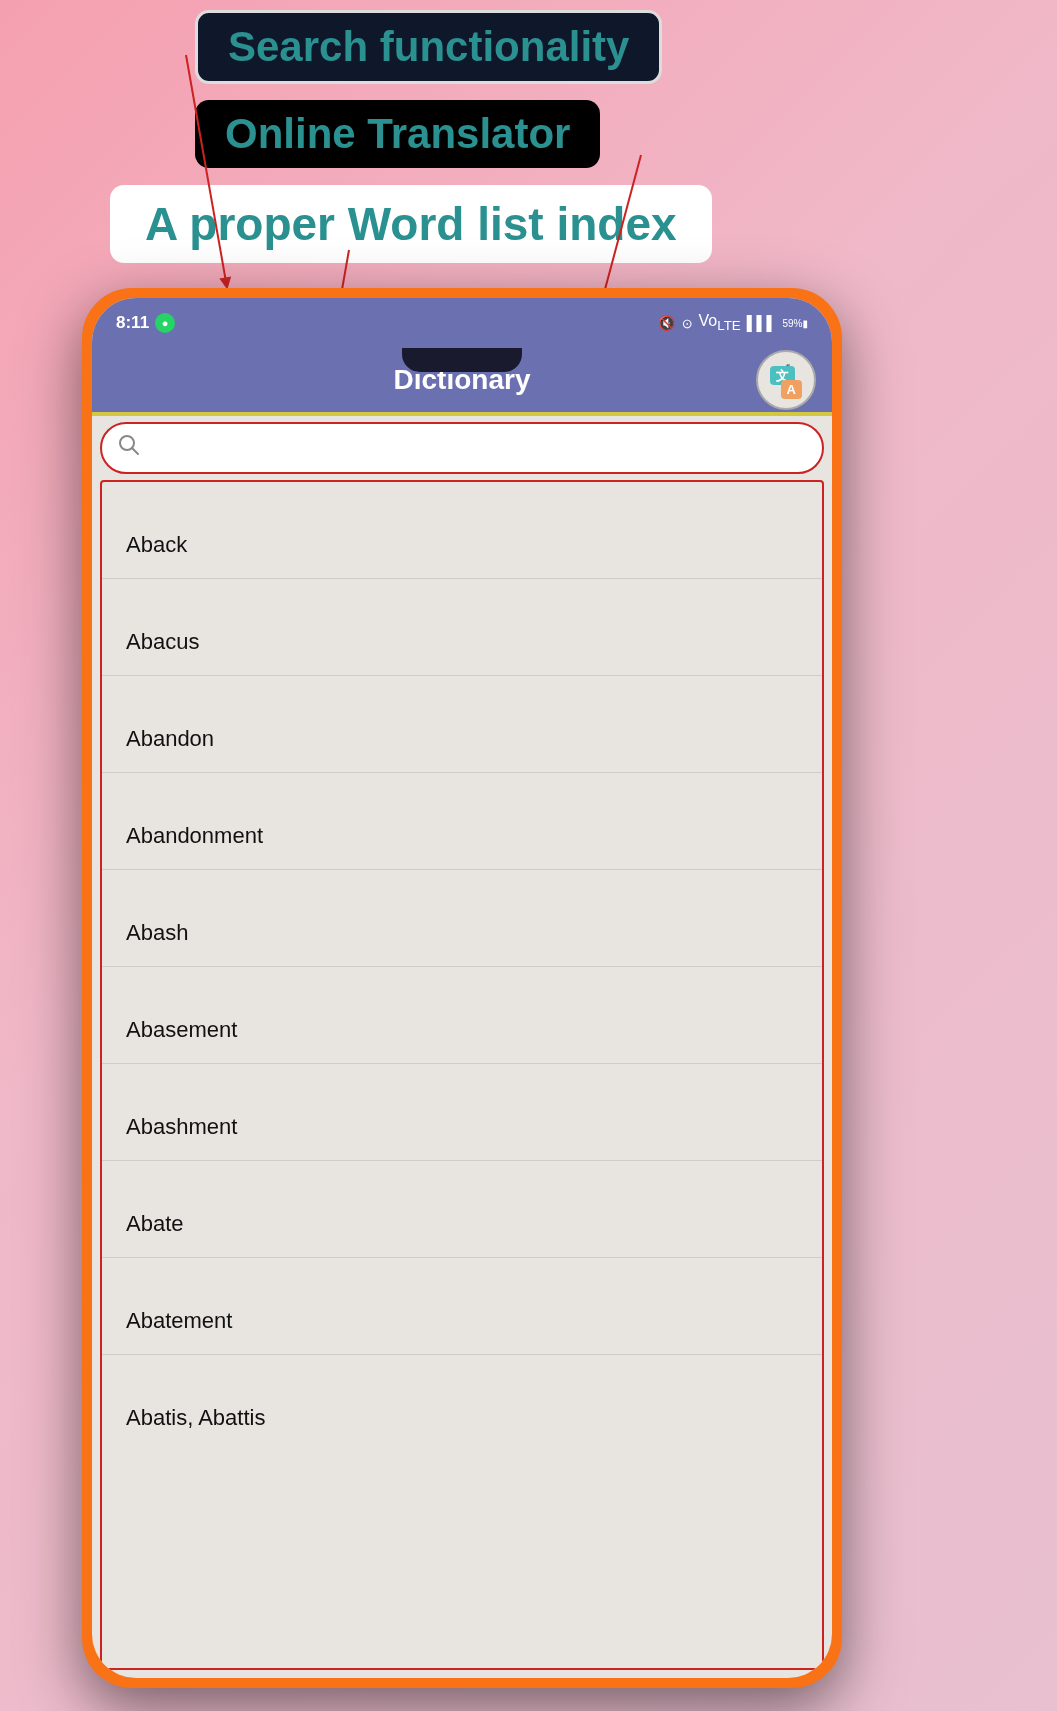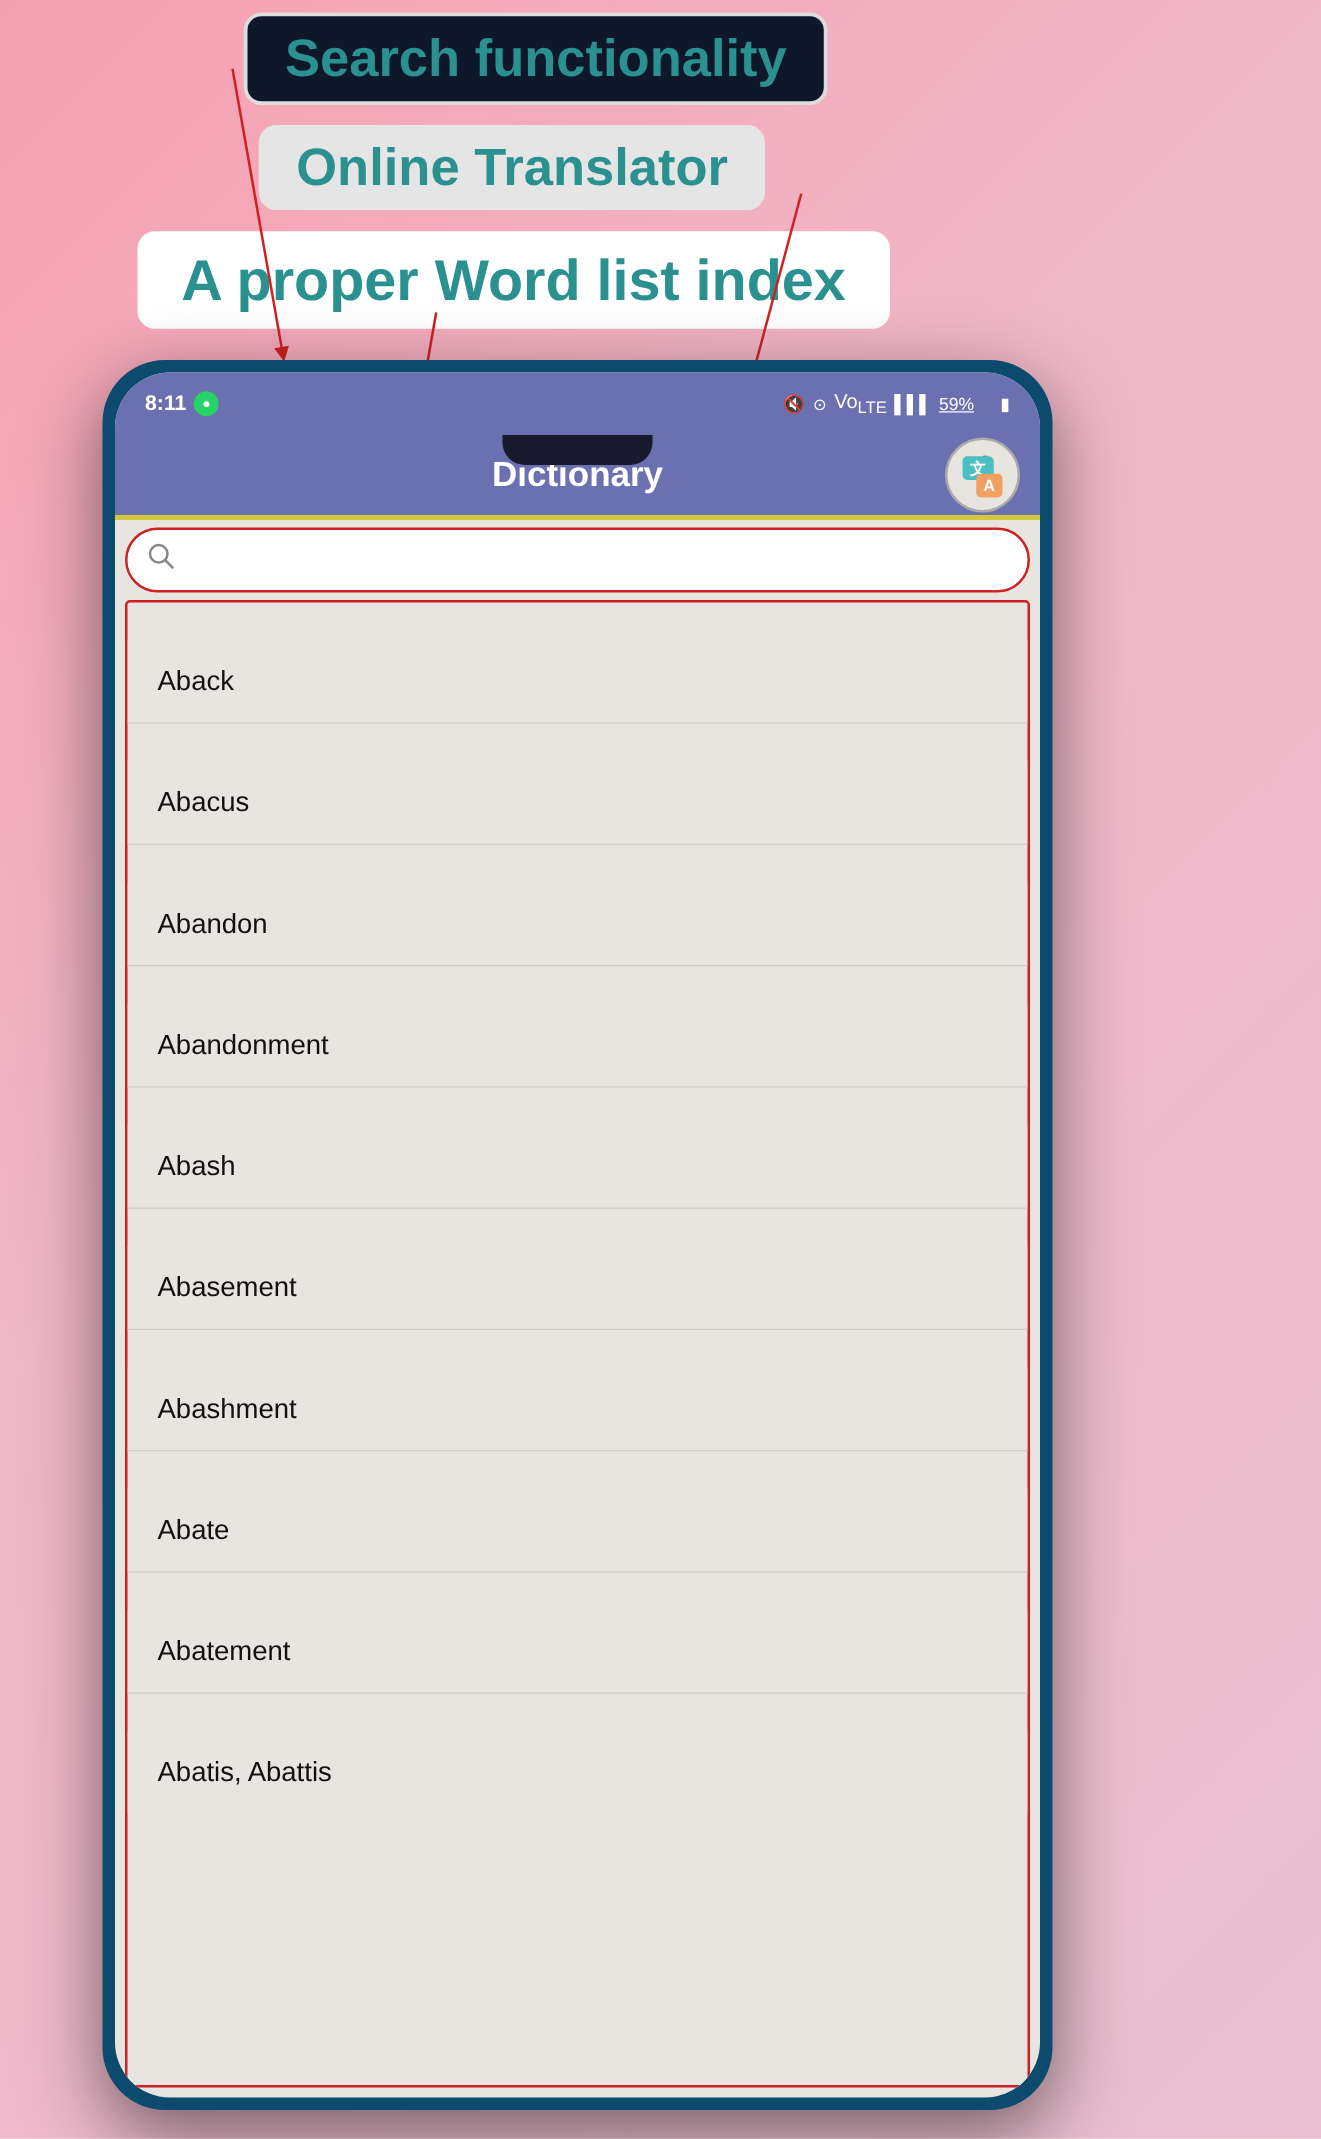--- a/index.html
+++ b/index.html
@@ -36,22 +36,22 @@
       padding: 10px 30px;
       font-size: 42px;
       font-weight: 900;
       color: #2a9090;
       border: 3px solid #ddd;
     }
 
     .label-translator {
       position: absolute;
       top: 100px;
-      left: 207px;
-      background: #e5e5e5;
+      left: 195px;
+      background: #000000;
       border-radius: 14px;
       padding: 10px 30px;
       font-size: 42px;
       font-weight: 900;
       color: #2a9090;
     }
 
     .label-wordlist {
       position: absolute;
       top: 185px;
@@ -125,21 +125,21 @@
       border-top: 12px solid #cc2222;
     }
 
     
     .phone-frame {
       position: absolute;
       top: 288px;
       left: 82px;
       width: 760px;
       height: 1400px;
-      background: #0c4a6e;
+      background: #f97316;
       border-radius: 50px;
       padding: 10px;
       box-shadow: 0 20px 60px rgba(0,0,0,0.5);
     }
 
     .phone-inner {
       width: 100%;
       height: 100%;
       background: #e8e4e0;
       border-radius: 44px;
@@ -184,24 +184,23 @@
       display: flex;
       align-items: center;
       gap: 6px;
       color: white;
       font-size: 14px;
     }
 
     .battery-icon {
       display: flex;
       align-items: center;
-      gap: 21px;
-      font-size: 14px;
-      color: white;
-      text-decoration: underline;
+      gap: 0;
+      font-size: 10px;
+      color: white;
     }
 
     
     .notch {
       width: 120px;
       height: 24px;
       background: #1a1a2e;
       border-radius: 0 0 18px 18px;
       position: absolute;
       top: 60px;

